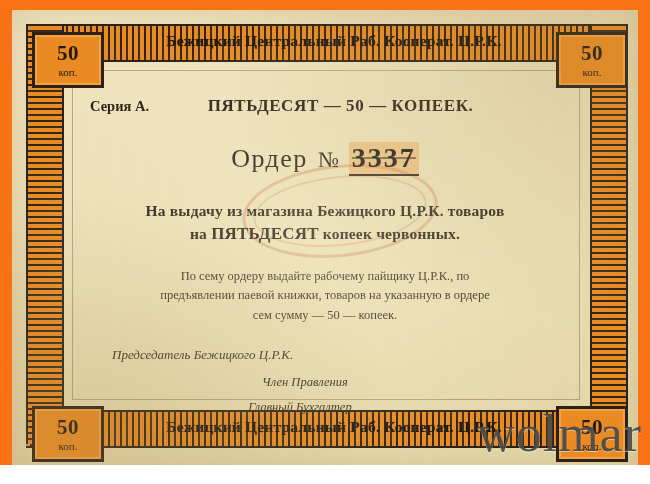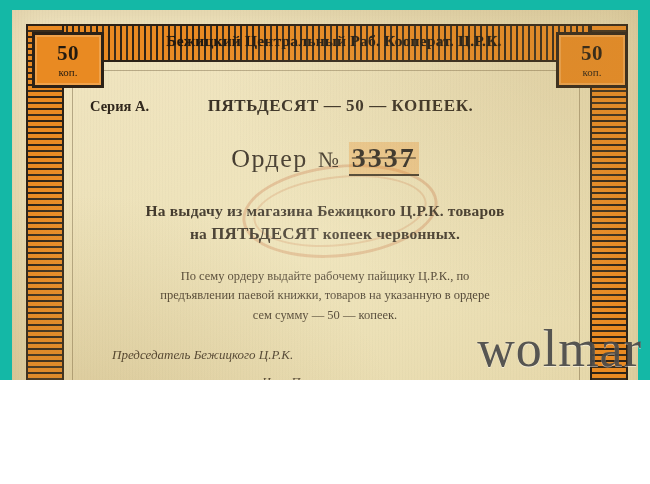--- a/index.html
+++ b/index.html
@@ -3,23 +3,23 @@
 <meta charset="utf-8">
 <style>
   html, body {
     margin: 0;
     padding: 0;
     background: #ffffff;
   }
   #page {
     position: relative;
     width: 650px;
-    height: 380px;
+    height: 465px;
     overflow: hidden;
-    background: #14b8a6;
+    background: #f97316;
     font-family: "Liberation Serif", serif;
   }
 
   
   .note {
     position: absolute;
     left: 12px;
     top: 10px;
     width: 626px;
     height: 464px;

